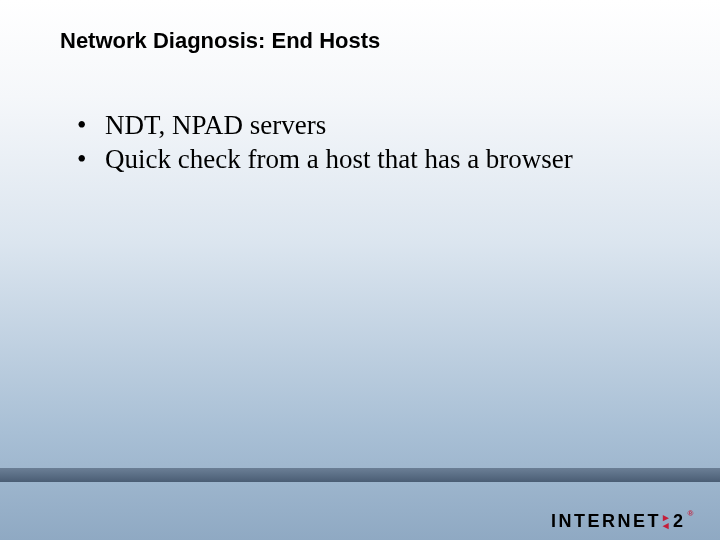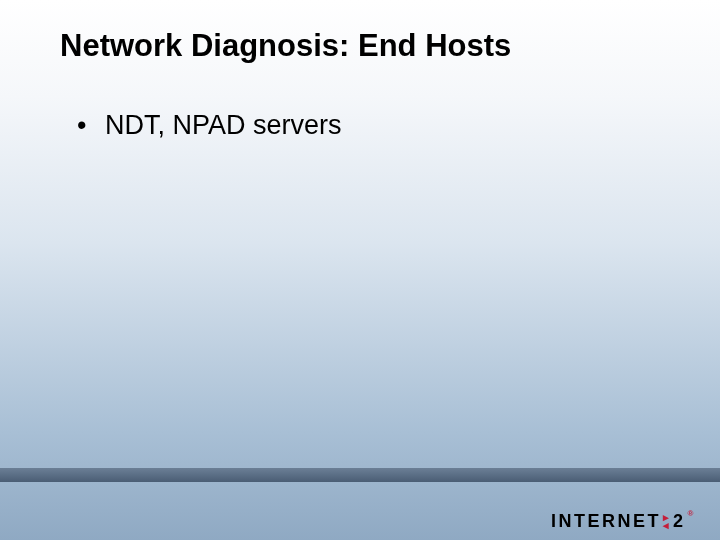--- a/index.html
+++ b/index.html
@@ -10,38 +10,39 @@
     background: linear-gradient(to bottom, #ffffff 0%, #f5f7fa 18%, #dbe5ef 45%, #a8bfd5 80%, #8fa9c3 100%);
     position: relative;
     font-family: Arial, Helvetica, sans-serif;
     color: #000;
   }
   .title {
     position: absolute;
     top: 28px;
     left: 60px;
     right: 60px;
-    font-size: 31px;
+    font-size: 22px;
     font-weight: bold;
     color: #000;
   }
   .bullets {
     position: absolute;
     top: 110px;
     left: 75px;
     right: 65px;
     font-size: 27px;
     line-height: 1.18;
     color: #000;
   }
   .bullets li {
     list-style: none;
     padding-left: 30px;
     position: relative;
     margin-bottom: 2px;
+    font-family: Liberation Serif, serif;
   }
   .bullets li::before {
     content: "•";
     position: absolute;
     left: 2px;
     top: 0;
     font-size: 27px;
   }
   .footer-bar {
     position: absolute;
@@ -90,20 +91,21 @@
   }
 </style>
 </head>
 <body>
 
 <div class="slide">
   <div class="title">Network Diagnosis: End Hosts</div>
 
   <ul class="bullets">
     <li>NDT, NPAD servers</li>
+    <li>Quick check from a host that has a browser</li>
   </ul>
 
   <div class="footer-bar"></div>
 
   <div class="logo">
     <span class="logo-text">
       <span>INTERNET</span>
       <span class="logo-arrows">
         <span class="arrow">▸</span>
         <span class="arrow">◂</span>

